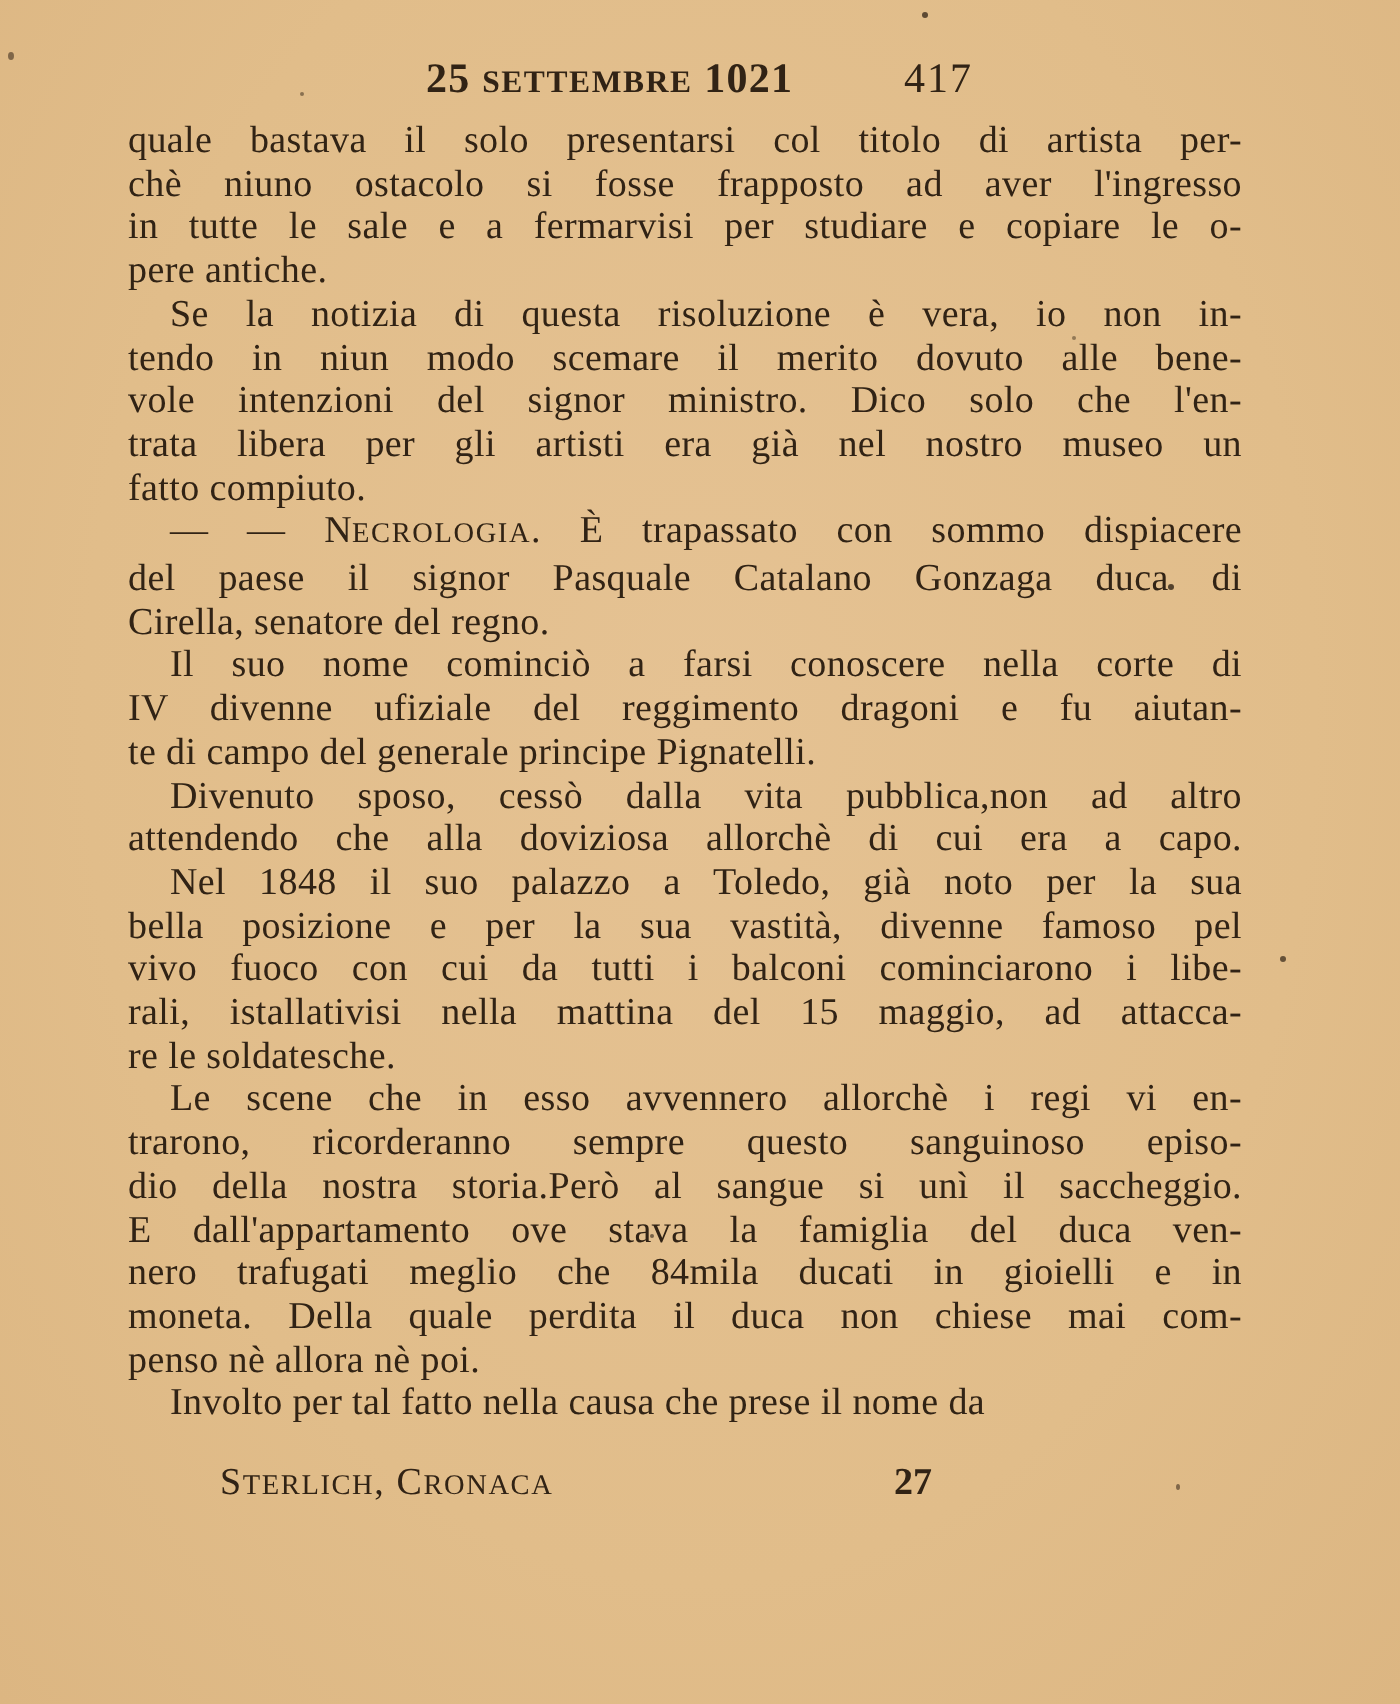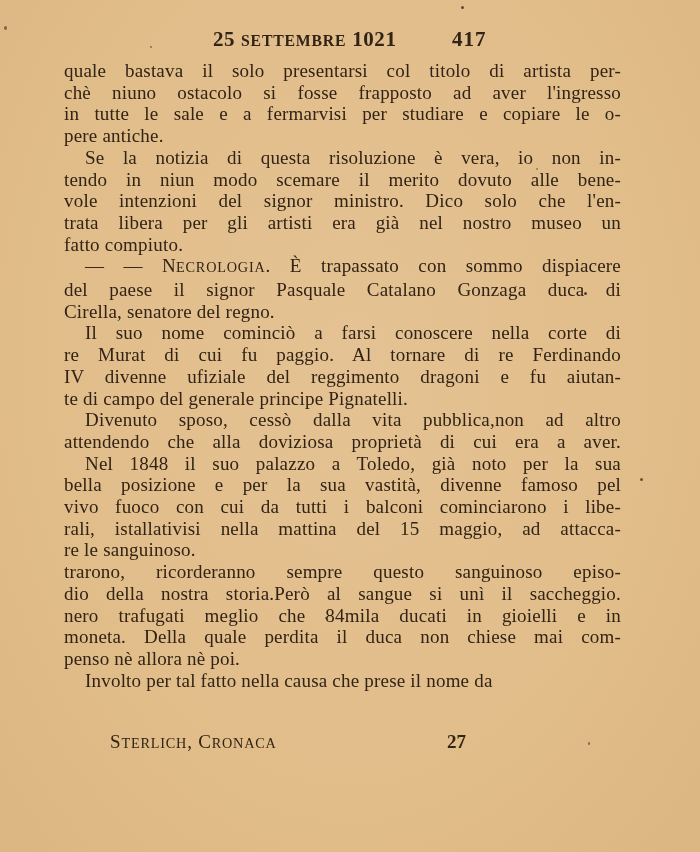--- a/index.html
+++ b/index.html
@@ -25,21 +25,21 @@
     font-size: 21px;
     font-weight: bold;
     letter-spacing: 0.6px;
     white-space: nowrap;
   }
   .header-pagenum {
     position: absolute;
     left: 452px;
     top: 27px;
     font-size: 21px;
-    font-weight: bold;
+    font-weight: normal;
     letter-spacing: 1px;
   }
   .body-text {
     position: absolute;
     left: 64px;
     top: 60px;
     width: 557px;
   }
   .line {
     width: 557px;
@@ -105,32 +105,33 @@
       <div class="line"><span>pere antiche.</span></div>
       <div class="line indent just"><span>Se la notizia di questa risoluzione è vera, io non in-</span></div>
       <div class="line just"><span>tendo in niun modo scemare il merito dovuto alle bene-</span></div>
       <div class="line just"><span>vole intenzioni del signor ministro. Dico solo che l'en-</span></div>
       <div class="line just"><span>trata libera per gli artisti era già nel nostro museo un</span></div>
       <div class="line"><span>fatto compiuto.</span></div>
       <div class="line indent just"><span>— — N</span><span class="sc">ECROLOGIA</span><span>. È trapassato con sommo dispiacere</span></div>
       <div class="line just"><span>del paese il signor Pasquale Catalano Gonzaga duca di</span></div>
       <div class="line"><span>Cirella, senatore del regno.</span></div>
       <div class="line indent just"><span>Il suo nome cominciò a farsi conoscere nella corte di</span></div>
-      <div class="line just"><span>re Murat di cui fu paggio. Al tornare di re Ferdinando</span></div>
       <div class="line just"><span>IV divenne ufiziale del reggimento dragoni e fu aiutan-</span></div>
       <div class="line"><span>te di campo del generale principe Pignatelli.</span></div>
       <div class="line indent just"><span>Divenuto sposo, cessò dalla vita pubblica,non ad altro</span></div>
-      <div class="line just"><span>attendendo che alla doviziosa proprietà di cui era a aver.</span></div>
+      <div class="line just"><span>attendendo che alla doviziosa allorchè di cui era a capo.</span></div>
       <div class="line indent just"><span>Nel 1848 il suo palazzo a Toledo, già noto per la sua</span></div>
       <div class="line just"><span>bella posizione e per la sua vastità, divenne famoso pel</span></div>
       <div class="line just"><span>vivo fuoco con cui da tutti i balconi cominciarono i libe-</span></div>
       <div class="line just"><span>rali, istallativisi nella mattina del 15 maggio, ad attacca-</span></div>
-      <div class="line"><span>re le sanguinoso.</span></div>
+      <div class="line"><span>re le soldatesche.</span></div>
+      <div class="line indent just"><span>Le scene che in esso avvennero allorchè i regi vi en-</span></div>
       <div class="line just"><span>trarono, ricorderanno sempre questo sanguinoso episo-</span></div>
       <div class="line just"><span>dio della nostra storia.Però al sangue si unì il saccheggio.</span></div>
+      <div class="line just"><span>E dall'appartamento ove stava la famiglia del duca ven-</span></div>
       <div class="line just"><span>nero trafugati meglio che 84mila ducati in gioielli e in</span></div>
       <div class="line just"><span>moneta. Della quale perdita il duca non chiese mai com-</span></div>
       <div class="line"><span>penso nè allora nè poi.</span></div>
       <div class="line indent"><span>Involto per tal fatto nella causa che prese il nome da</span></div>
     </div>
 
   <div class="footer">
     <div class="footer-sig"><span>S</span><span class="sc">TERLICH</span><span>, C</span><span class="sc">RONACA</span></div>
     <div class="footer-pagenum">27</div>
   </div>

